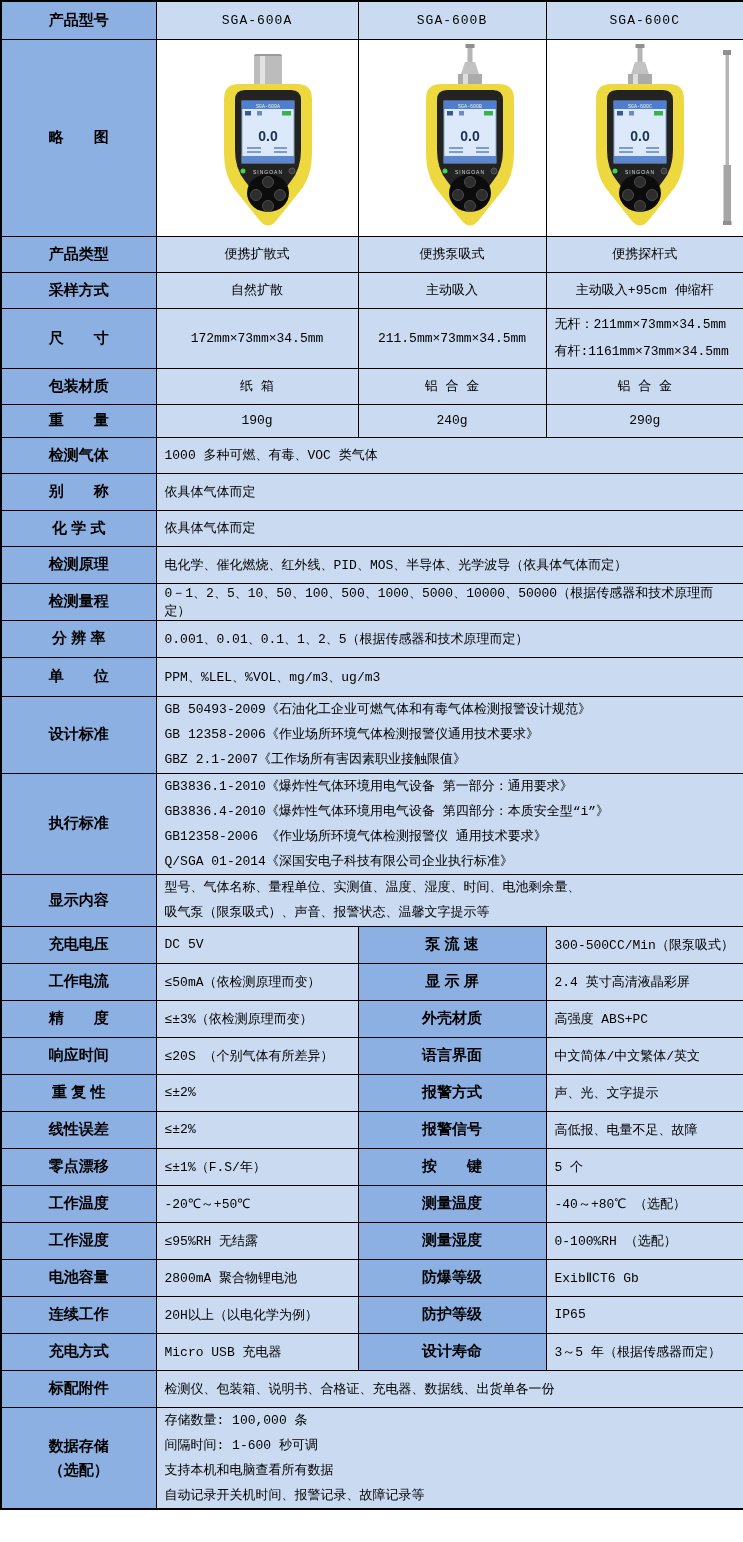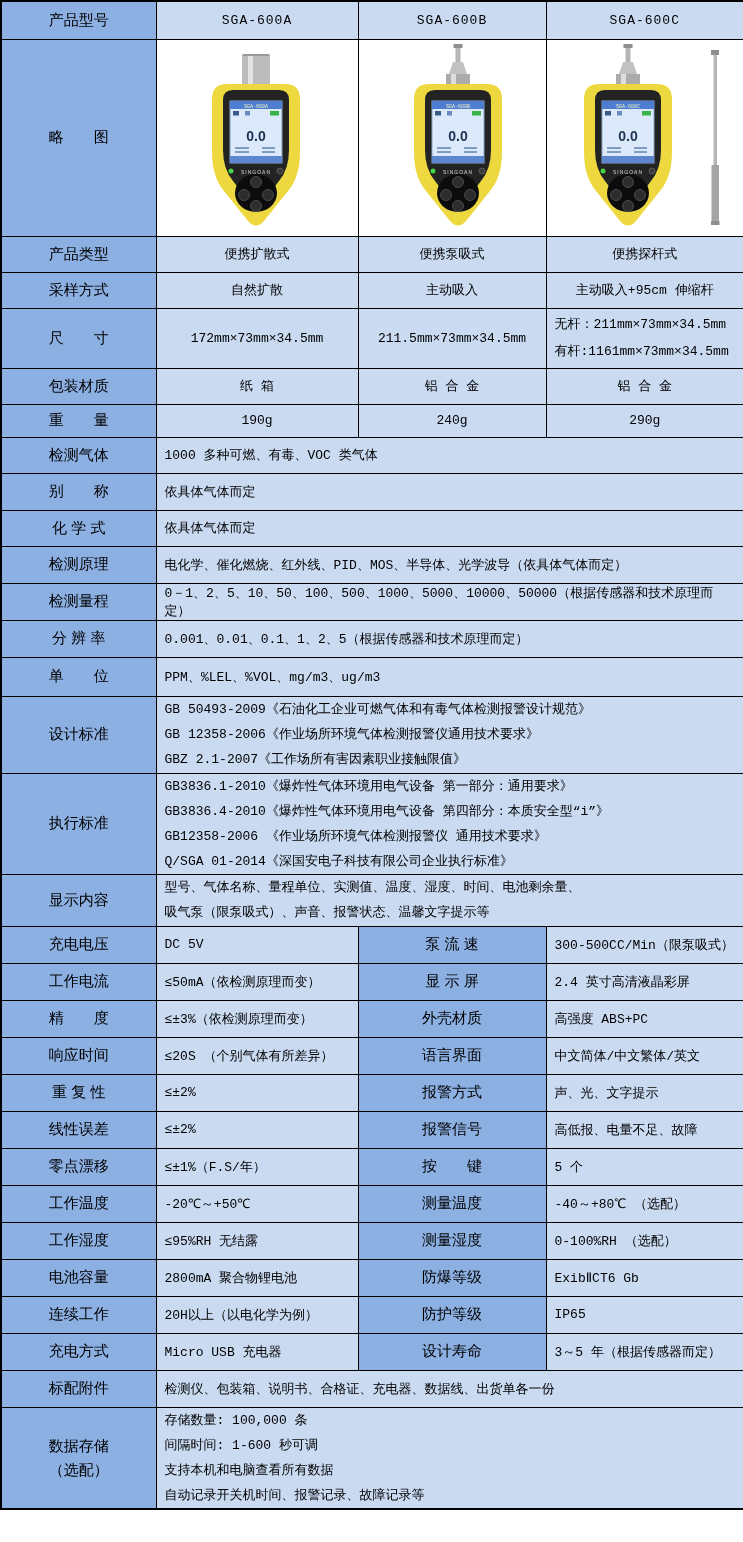--- a/index.html
+++ b/index.html
@@ -5,25 +5,25 @@
   :root{
     --header-bg:#8DB0E3; --cell-bg:#C9DAF1; --image-bg:#FFFFFF;
     --border-color:#000000; --text-color:#000000;
     --device-yellow:#EDD93F; --device-black:#232323; --screen-blue:#DBE9FA;
   }
   *{box-sizing:border-box;}
   html,body{margin:0;padding:0;background:#fff;}
   body{font-family:"Liberation Sans","DejaVu Sans",sans-serif;color:var(--text-color);}
   table.spec{width:743px;border-collapse:collapse;table-layout:fixed;border:2px solid var(--border-color);}
   td{border:1px solid var(--border-color);vertical-align:middle;overflow:hidden;}
-  td.lbl{background:var(--header-bg);font-weight:normal;font-size:15px;text-align:center;padding:0 2px;}
+  td.lbl{background:var(--header-bg);font-weight:bold;font-size:15px;text-align:center;padding:0 2px;}
   td.val{background:var(--cell-bg);font-family:"Liberation Mono","DejaVu Sans Mono",monospace;font-size:13px;padding:0 8px;}
   td.val.center{text-align:center;padding:0 2px;}
   td.val.left{text-align:left;}
-  td.img{background:var(--image-bg);text-align:left;padding:2px 4px;}
+  td.img{background:var(--image-bg);text-align:right;padding:2px 16px;}
   .lines div{line-height:25px;white-space:nowrap;}
   .dim3 div{line-height:27px;white-space:nowrap;}
   tr.rh38{height:38px;} tr.rh197{height:197px;} tr.rh36{height:36px;}
   tr.rh60{height:60px;} tr.rh33{height:33px;} tr.rh37{height:37px;margin-top:48px;}
   tr.rh39{height:39px;padding-left:8px;} tr.rh77{height:77px;} tr.rh99{height:99px;}
   tr.rh52{height:52px;padding-left:44px;} tr.rh102{height:102px;}
   .model{font-size:15px;letter-spacing:1px;}
   svg{display:inline-block;vertical-align:middle;}
   .storage-label div{line-height:24px;}
 </style>

